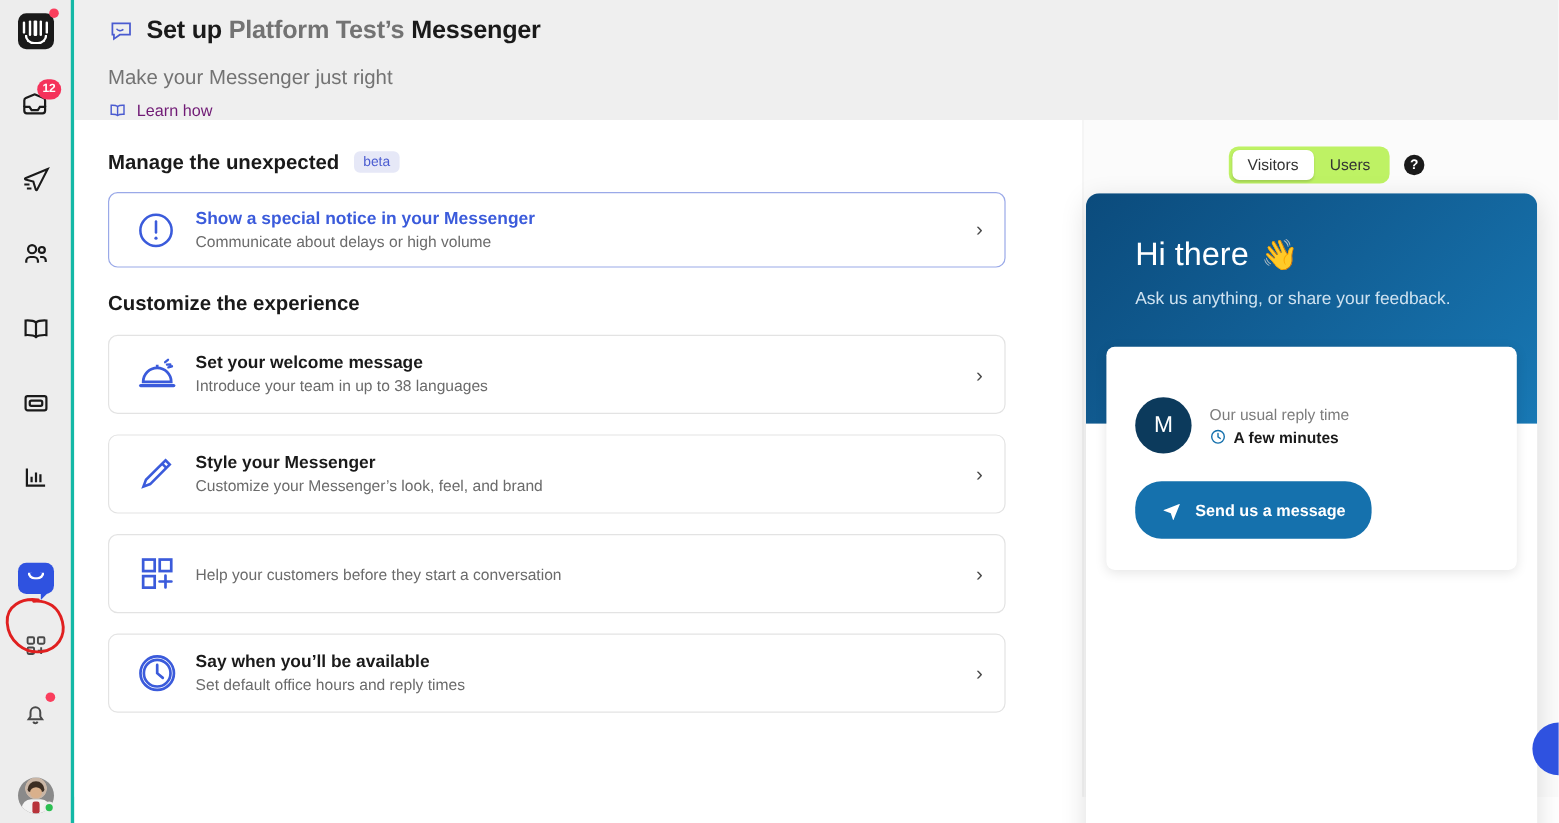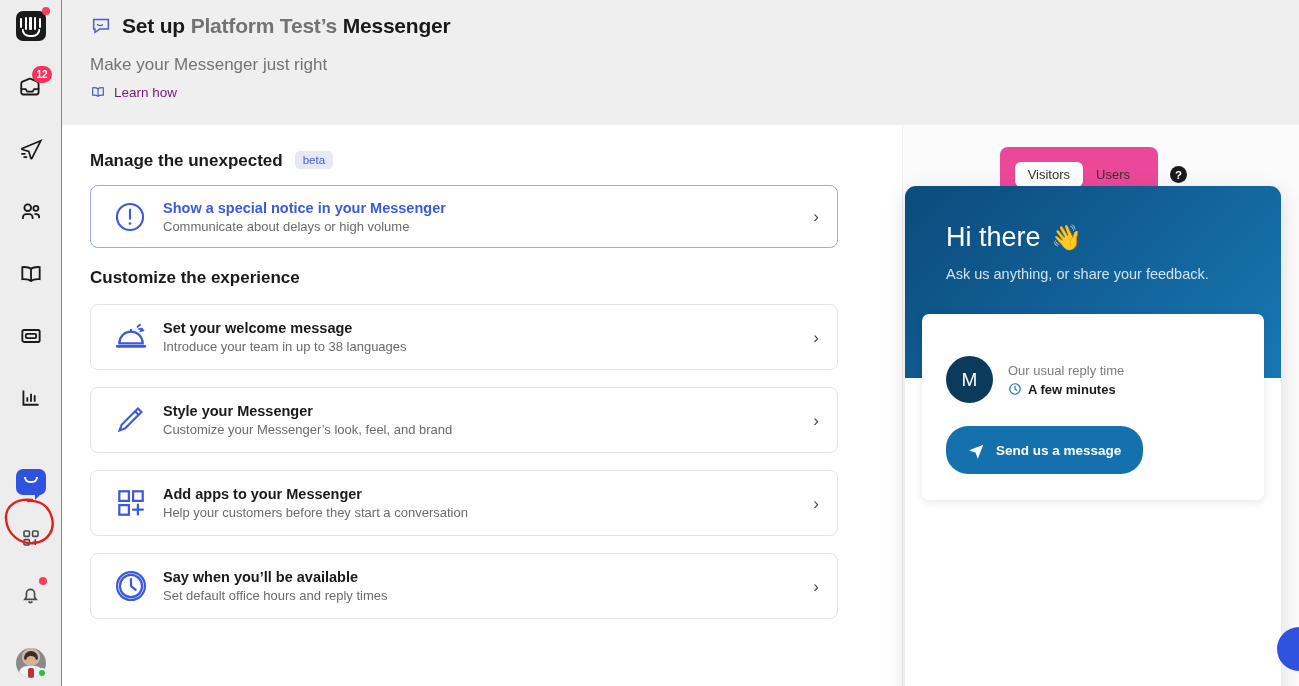--- a/index.html
+++ b/index.html
@@ -8,21 +8,21 @@
     font-family: "Liberation Sans", sans-serif;
     background: #ffffff;
     overflow: hidden;
   }
   .app { position: relative; width: 1299px; height: 686px; display: flex; }
 
   
   .rail {
     width: 62px; height: 686px;
     background: #ededed;
-    border-right: 1px solid #14b8a6;
+    border-right: 3px solid #14b8a6;
     display: flex; flex-direction: column; align-items: center;
     flex: 0 0 62px;
     position: relative;
   }
   .rail-icon {
     width: 40px; height: 40px;
     display: flex; align-items: center; justify-content: center;
     position: relative;
     border-radius: 8px;
     cursor: pointer;
@@ -84,21 +84,21 @@
     width: 10px; height: 10px; border-radius: 50%;
     background: #2bbf52; border: 2px solid #ededed;
   }
 
   
   .main { flex: 1; height: 686px; position: relative; overflow: hidden; background:#fff; }
 
   .page-header {
     background: #efefef;
     padding: 14px 0 32px 28px;
-    height: 125px;
+    height: 100px;
   }
   .title-row { display: flex; align-items: center; gap: 10px; }
   .title-icon { width: 22px; height: 22px; flex: 0 0 22px; }
   .page-title {
     font-size: 21px; font-weight: bold; color: #1a1a1a; letter-spacing: -0.2px;
   }
   .page-title .muted { color: #737373; }
   .subtitle { font-size: 17px; color: #737373; margin-top: 17px; }
   .learn-row { display: flex; align-items: center; gap: 8px; margin-top: 9px; }
   .learn-link { font-size: 13.5px; color: #701a75; cursor: pointer; }
@@ -132,21 +132,21 @@
   .chev { color: #4a4a4a; font-size: 17px; line-height: 1; }
 
   .section-title-2 { font-size: 17px; font-weight: bold; color: #1a1a1a; margin: 20px 0 16px 0; }
 
   
   .seg-row {
     display: flex; align-items: center; gap: 12px;
     position: absolute; right: 112px; top: 22px;
   }
   .segmented {
-    display: flex; background: #ec4899; border-radius: 8px; padding: 15px;
+    display: flex; background: #bef264; border-radius: 8px; padding: 3px;
   }
   .seg-btn {
     font-size: 13px; color: #333; padding: 5px 13px; border-radius: 6px;
     cursor: pointer; border: none; background: transparent;
     font-family: "Liberation Sans", sans-serif;
   }
   .seg-btn.active { background: #fff; box-shadow: 0 1px 2px rgba(0,0,0,.14); }
   .help-ico {
     width: 17px; height: 17px; border-radius: 50%; background: #1a1a1a;
     color: #fff; font-size: 11.5px; font-weight: bold;
@@ -383,21 +383,20 @@
         <div class="card">
           <div class="card-icon">
             <svg width="36" height="36" viewBox="0 0 24 24" fill="none" stroke="#3b5bdb" stroke-width="1.5">
               <rect x="4.2" y="4.2" width="6.4" height="6.4"></rect>
               <rect x="13.4" y="4.2" width="6.4" height="6.4"></rect>
               <rect x="4.2" y="13.4" width="6.4" height="6.4"></rect>
               <path d="M16.6 13.1v6.6M13.3 16.4h6.6" stroke-linecap="round"></path>
             </svg>
           </div>
           <div class="card-text">
-            <div class="card-title">Add apps to your Messenger</div>
             <div class="card-sub">Help your customers before they start a conversation</div>
           </div>
           <span class="chev">›</span>
         </div>
 
         <div class="card">
           <div class="card-icon">
             <svg width="36" height="36" viewBox="0 0 24 24" fill="none" stroke="#3b5bdb" stroke-width="1.5">
               <circle cx="12" cy="12" r="9.3"></circle>
               <circle cx="12" cy="12" r="7.4"></circle>

